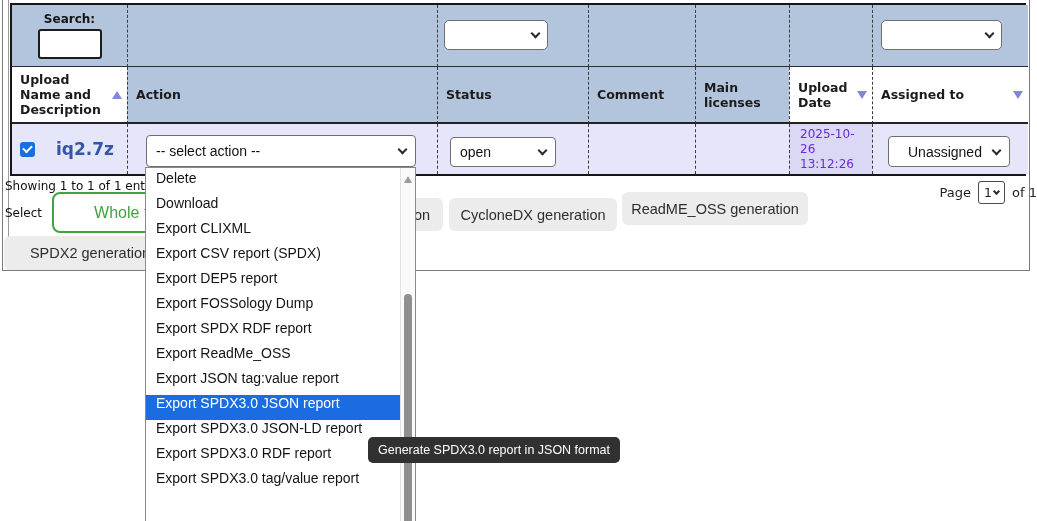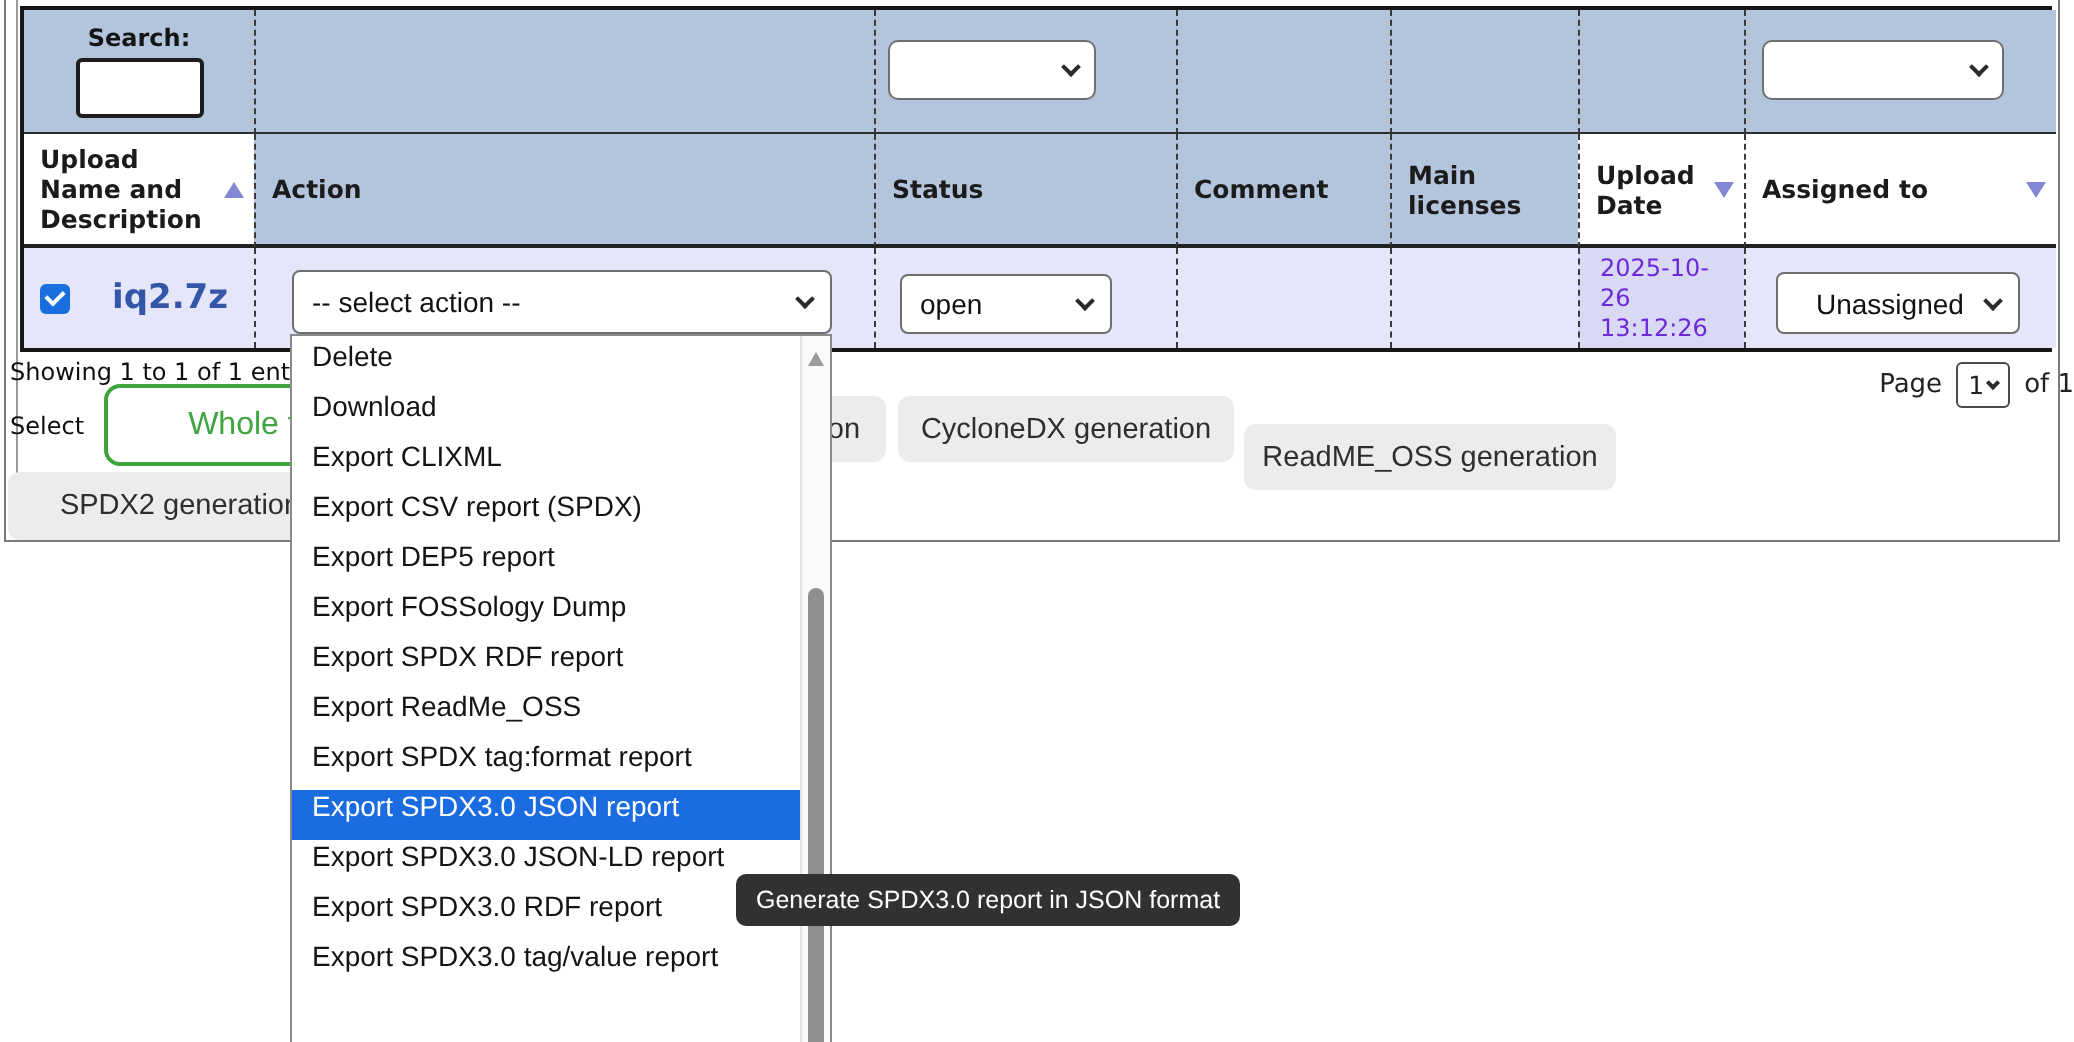--- a/index.html
+++ b/index.html
@@ -225,34 +225,34 @@
   </div>
 
   <span class="select-label">Select</span>
 
   <div class="greenbtn">
     <span>Whole folder</span>
   </div>
 
   <button class="gbtn" style="left:305px; top:198px; width:138px;">SPDX generation</button>
   <button class="gbtn" style="left:449px; top:198px; width:168px;">CycloneDX generation</button>
-  <button class="gbtn" style="left:622px; top:212px; width:186px;">ReadME_OSS generation</button>
+  <button class="gbtn" style="left:622px; top:192px; width:186px;">ReadME_OSS generation</button>
   <button class="gbtn" style="left:4px; top:236px; width:172px; height:34px;">SPDX2 generation</button>
 
   <div class="menu">
     <ul>
       <li>Delete</li>
       <li>Download</li>
       <li>Export CLIXML</li>
       <li>Export CSV report (SPDX)</li>
       <li>Export DEP5 report</li>
       <li>Export FOSSology Dump</li>
       <li>Export SPDX RDF report</li>
       <li>Export ReadMe_OSS</li>
-      <li>Export SPDX tag:format report</li>
+      <li>Export JSON tag:value report</li>
       <li class="selected">Export SPDX3.0 JSON report</li>
       <li>Export SPDX3.0 JSON-LD report</li>
       <li>Export SPDX3.0 RDF report</li>
       <li>Export SPDX3.0 tag/value report</li>
     </ul>
     <div class="sbar">
       <div class="sbar-up"></div>
       <div class="sbar-thumb"></div>
     </div>
   </div>

